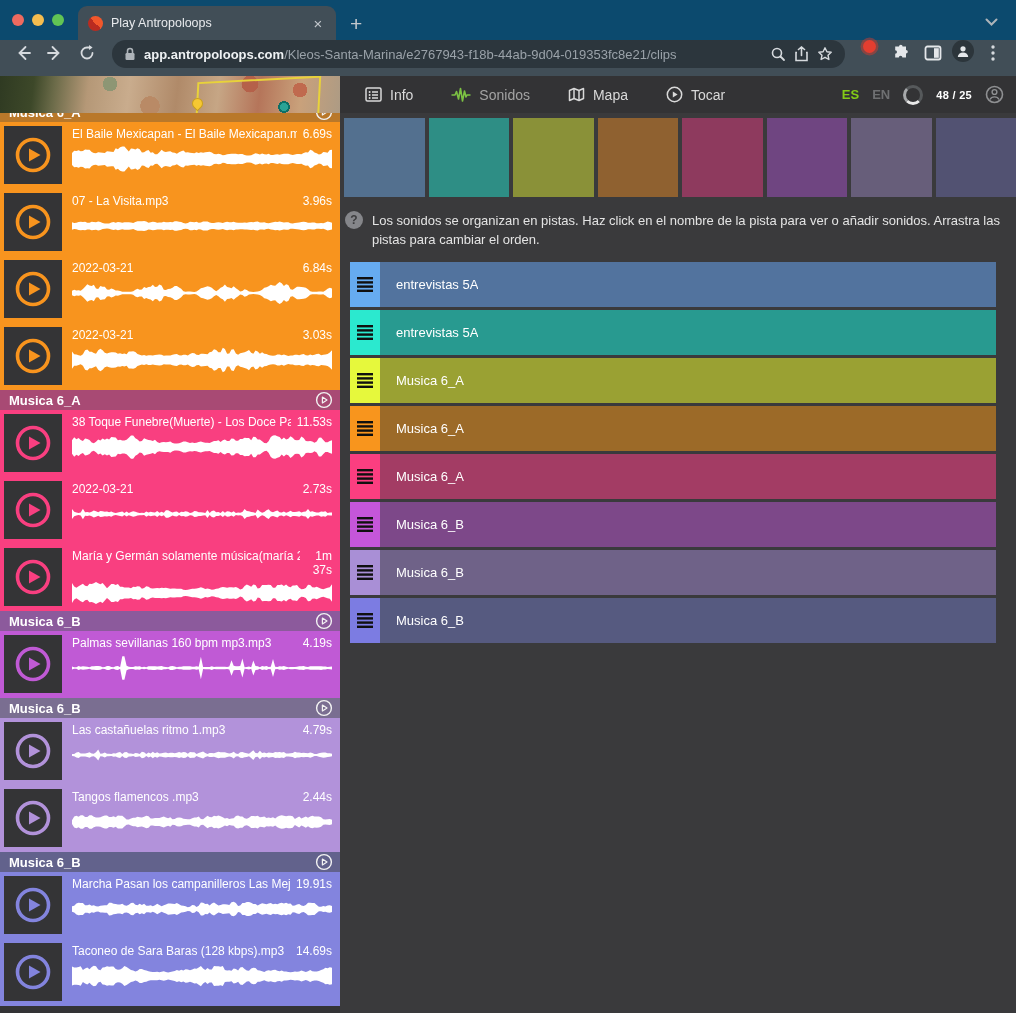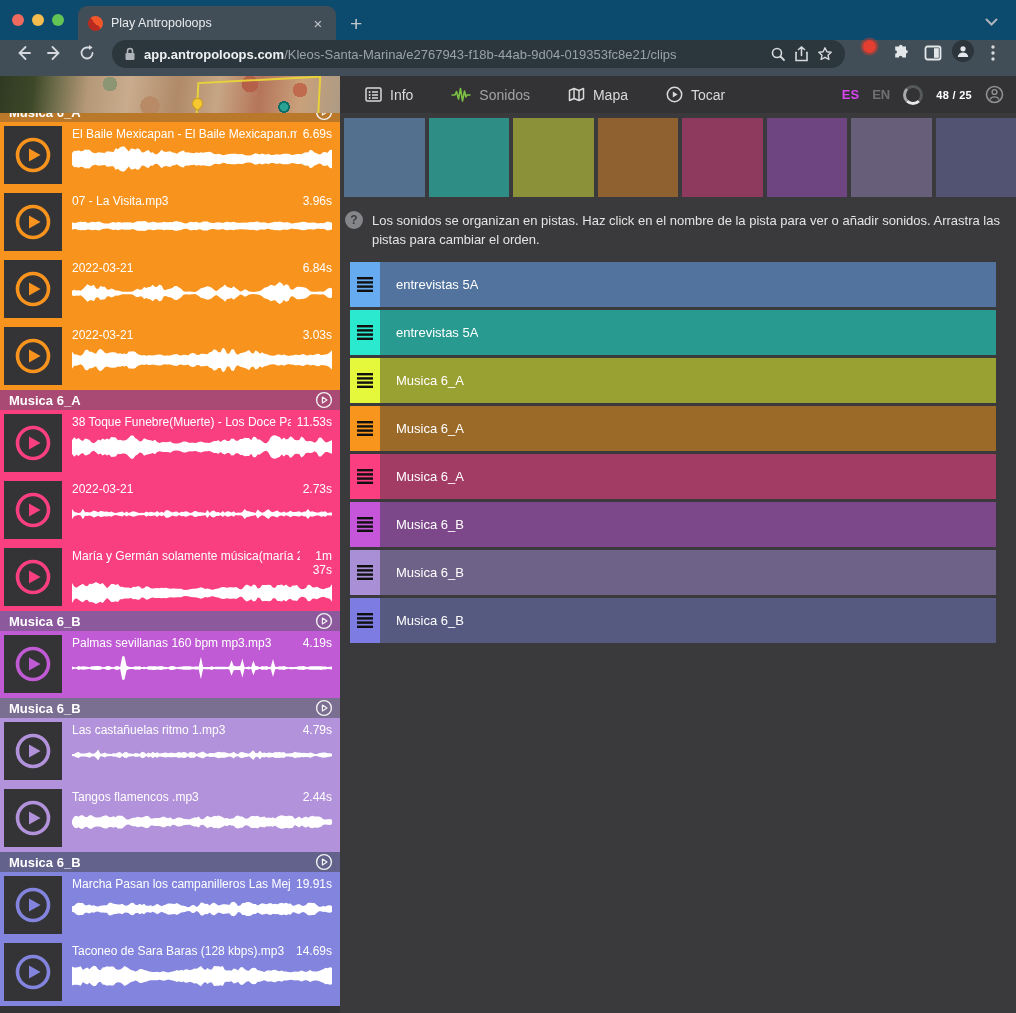--- a/index.html
+++ b/index.html
@@ -47,21 +47,21 @@
         border:2px solid #e8d23a;transform:rotate(-3deg) skewX(-6deg);}
   .pin{position:absolute;left:192px;top:22px;width:9px;height:9px;border-radius:50% 50% 50% 0;
        transform:rotate(-45deg);background:#f6c832;border:1px solid #caa01d;}
   .breadcrumb{position:relative;z-index:2;display:flex;gap:9px;align-items:center;
       padding-left:10px;color:#fff;font-size:14px;text-shadow:0 1px 3px rgba(0,0,0,.85);}
   .nav{display:flex;align-items:center;gap:38px;margin-left:365px;}
   .navitem{display:flex;align-items:center;gap:8px;font-size:14px;color:#d9d9d9;}
   .navitem.active{color:#a3a3a3;}
   .hdr-right{margin-left:auto;display:flex;align-items:center;gap:13px;padding-right:12px;}
   .lang{font-size:13px;font-weight:bold;}
-  .lang.on{color:#d946ef}.lang.off{color:#6f7072}
+  .lang.on{color:#84cc16}.lang.off{color:#6f7072}
   .spinner{width:14px;height:14px;border-radius:50%;border:3px solid #56595b;
            border-bottom-color:#e8e8e8;border-left-color:#a7a9ab;}
   .counter{font-size:11px;font-weight:bold;color:#fff;letter-spacing:.3px;}
   
   .content{display:flex;height:900px;}
   .left{width:340px;flex:none;background:#333335;overflow:hidden;}
   .right{flex:1;background:#3a3a3c;overflow:hidden;}
   
   .sec{overflow:hidden;}
   .sec-header{height:20px;display:flex;align-items:center;padding:0 7px 0 9px;

